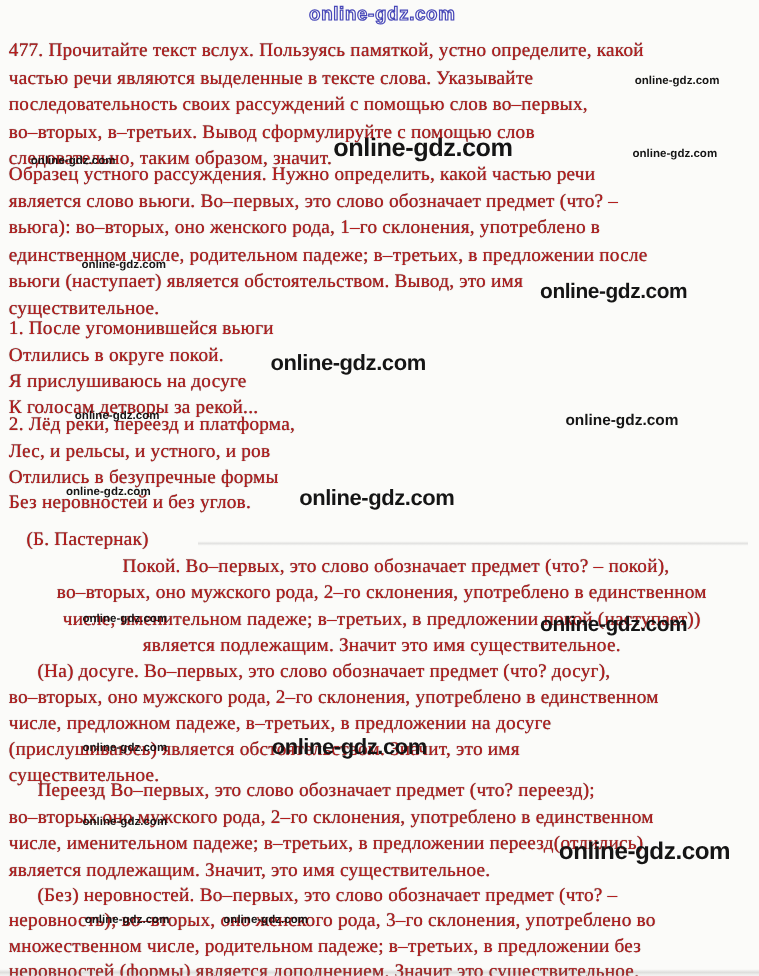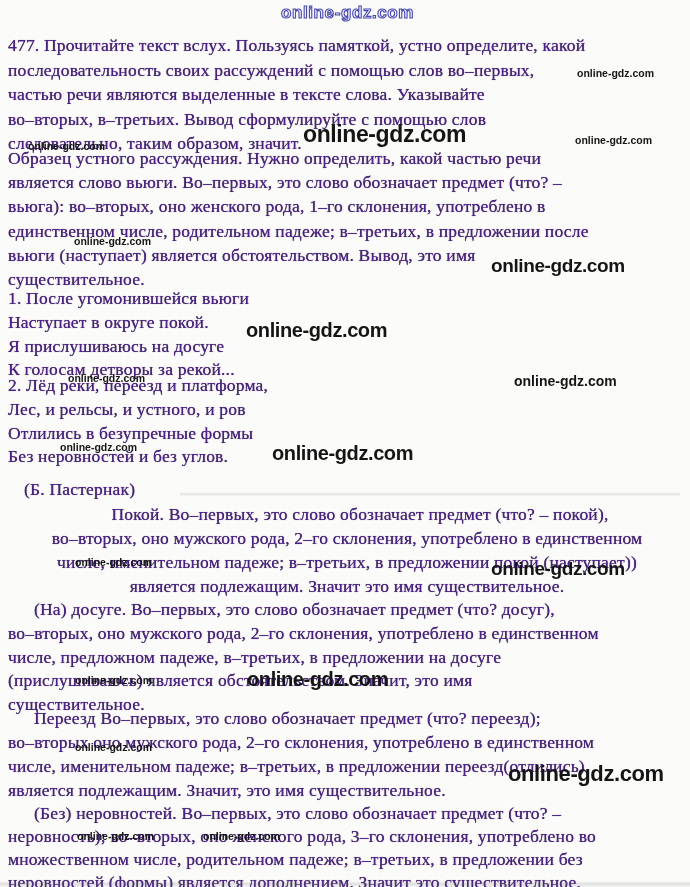--- a/index.html
+++ b/index.html
@@ -10,21 +10,21 @@
     overflow:hidden;
     font-family:"Liberation Serif", serif;
   }
   #text-layer .para{
     position:absolute;
     width:678px;
   }
   .line{
     white-space:nowrap;
     font-size:17.5px;
-    color:#4c1d95;
+    color:#b91c1c;
     letter-spacing:0.2px;
     text-shadow:0 0 0.7px rgba(20,20,20,0.85);
   }
   .line.indent{ text-indent:26px; }
   .wm{
     position:absolute;
     font-family:"Liberation Sans", sans-serif;
     color:#151515;
     white-space:nowrap;
     z-index:3;
@@ -46,36 +46,36 @@
   .smudge-mid{ left:180px; top:492px; width:500px; height:4px; opacity:.5; }
   .smudge-bottom{ left:0; top:881px; width:690px; height:6px; opacity:.6; }
 </style>
 </head>
 <body>
 
 <div class="page">
   <div id="text-layer">
       <div class="para" style="top: 33px; left: 8px; line-height: 24.5px;">
         <div class="line">477. Прочитайте текст вслух. Пользуясь памяткой, устно определите, какой</div>
+        <div class="line">частью речи являются выделенные в тексте слова. Указывайте</div>
         <div class="line">последовательность своих рассуждений с помощью слов во–первых,</div>
-        <div class="line">частью речи являются выделенные в тексте слова. Указывайте</div>
         <div class="line">во–вторых, в–третьих. Вывод сформулируйте с помощью слов</div>
         <div class="line">следовательно, таким образом, значит.</div>
       </div>
       <div class="para" style="top: 146px; left: 8px; line-height: 24.2px;">
         <div class="line">Образец устного рассуждения. Нужно определить, какой частью речи</div>
         <div class="line">является слово вьюги. Во–первых, это слово обозначает предмет (что? –</div>
         <div class="line">вьюга): во–вторых, оно женского рода, 1–го склонения, употреблено в</div>
         <div class="line">единственном числе, родительном падеже; в–третьих, в предложении после</div>
         <div class="line">вьюги (наступает) является обстоятельством. Вывод, это имя</div>
         <div class="line">существительное.</div>
       </div>
       <div class="para" style="top: 287px; left: 8px; line-height: 23.8px;">
         <div class="line">1. После угомонившейся вьюги</div>
-        <div class="line">Наступает в округе покой.</div>
+        <div class="line">Отлились в округе покой.</div>
         <div class="line">Я прислушиваюсь на досуге</div>
         <div class="line">К голосам детворы за рекой...</div>
       </div>
       <div class="para" style="top: 361px; left: 8px; line-height: 23.8px; margin-top: 13px;">
         <div class="line">2. Лёд реки, переезд и платформа,</div>
         <div class="line">Лес, и рельсы, и устного, и ров</div>
         <div class="line">Отлились в безупречные формы</div>
         <div class="line">Без неровностей и без углов.</div>
       </div>
       <div class="para" style="top: 478px; left: 24px; line-height: 23.8px;">

